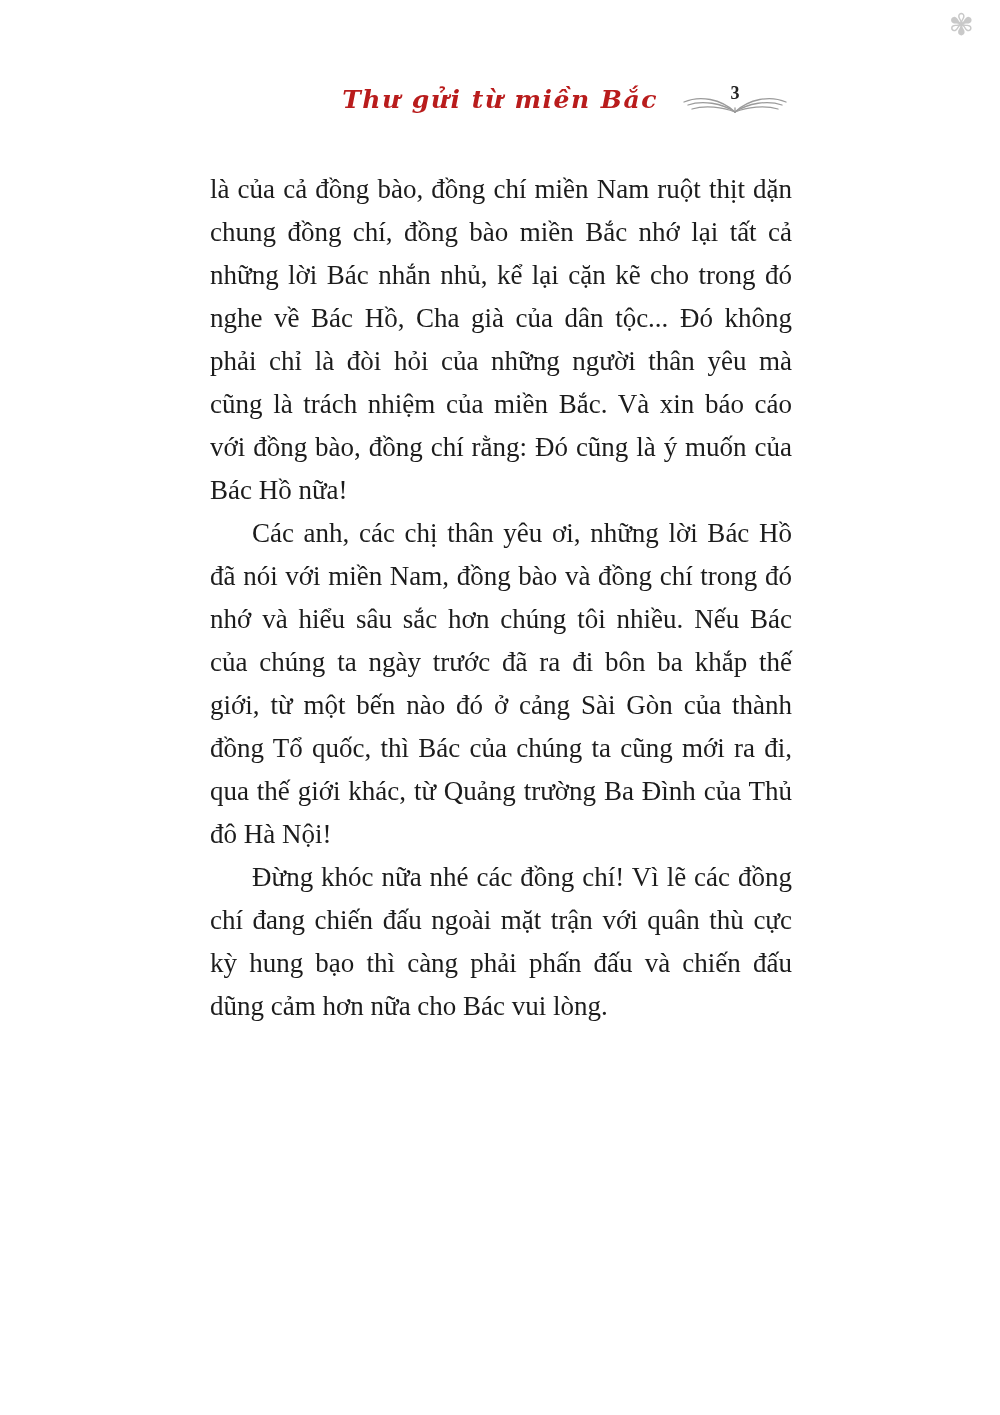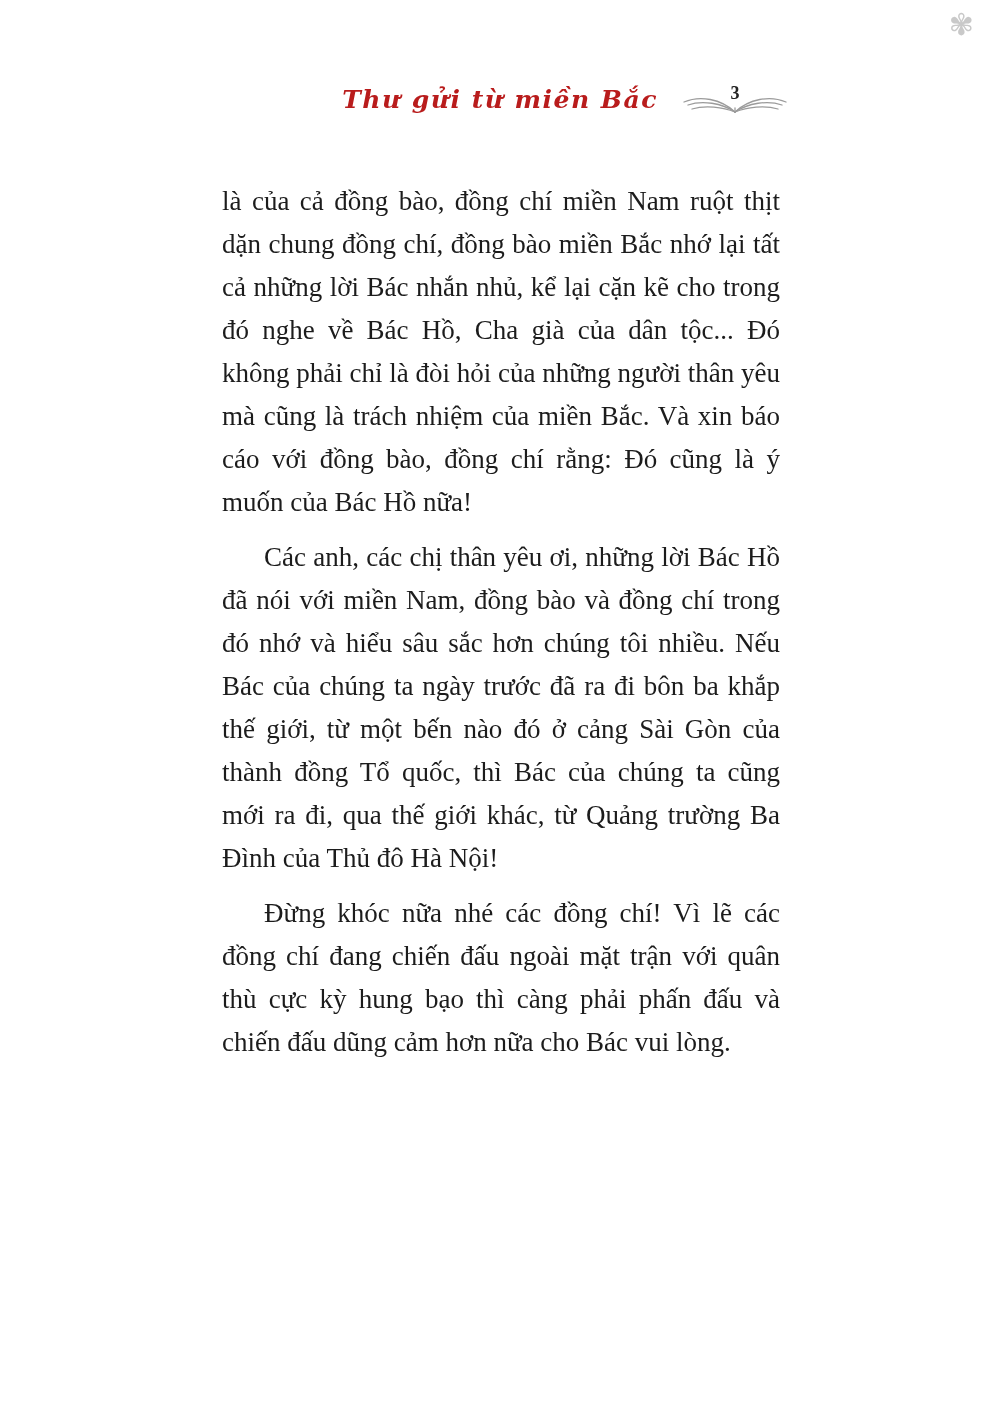--- a/index.html
+++ b/index.html
@@ -77,21 +77,21 @@
     position: absolute;
     top: 168px;
     left: 210px;
     width: 582px;
     font-size: 27px;
     line-height: 43px;
     text-align: justify;
     color: #1c1c1c;
   }
   .body-text p {
-    margin: 12px;
+    margin: 0;
     padding: 0;
   }
   .body-text p.indent {
     text-indent: 42px;
   }
 </style>
 </head>
 <body>
 
 <div class="page">

